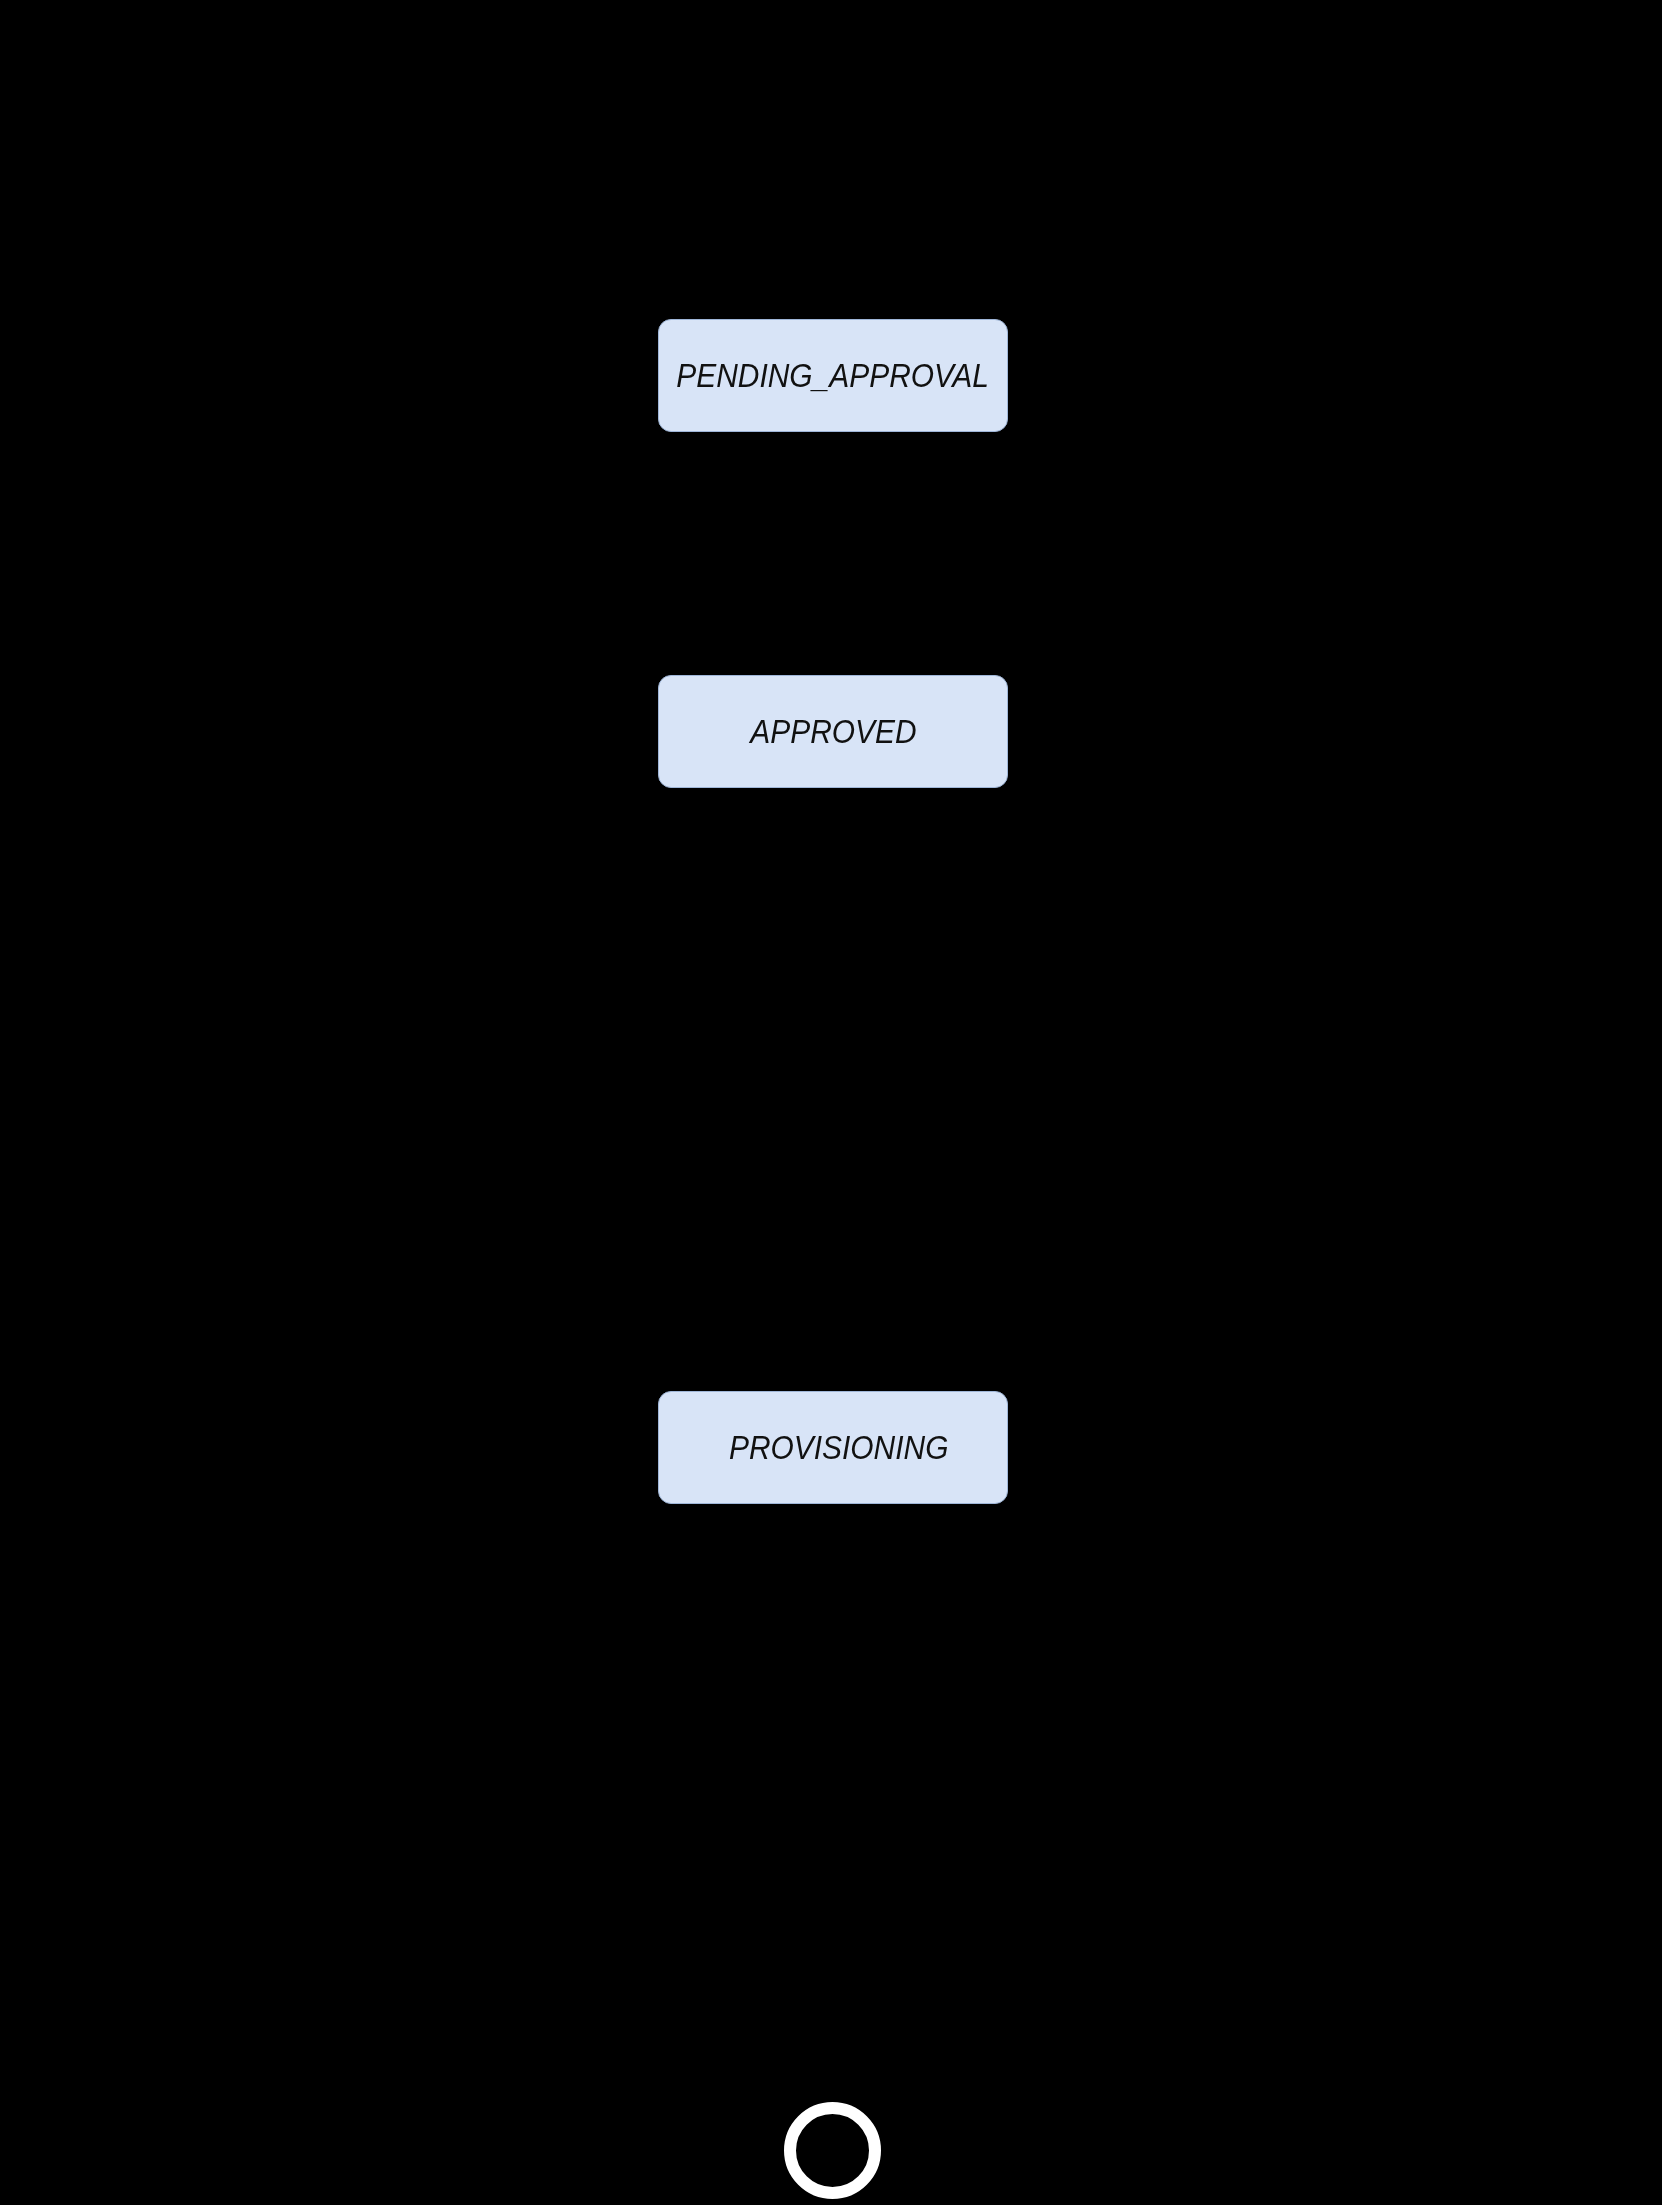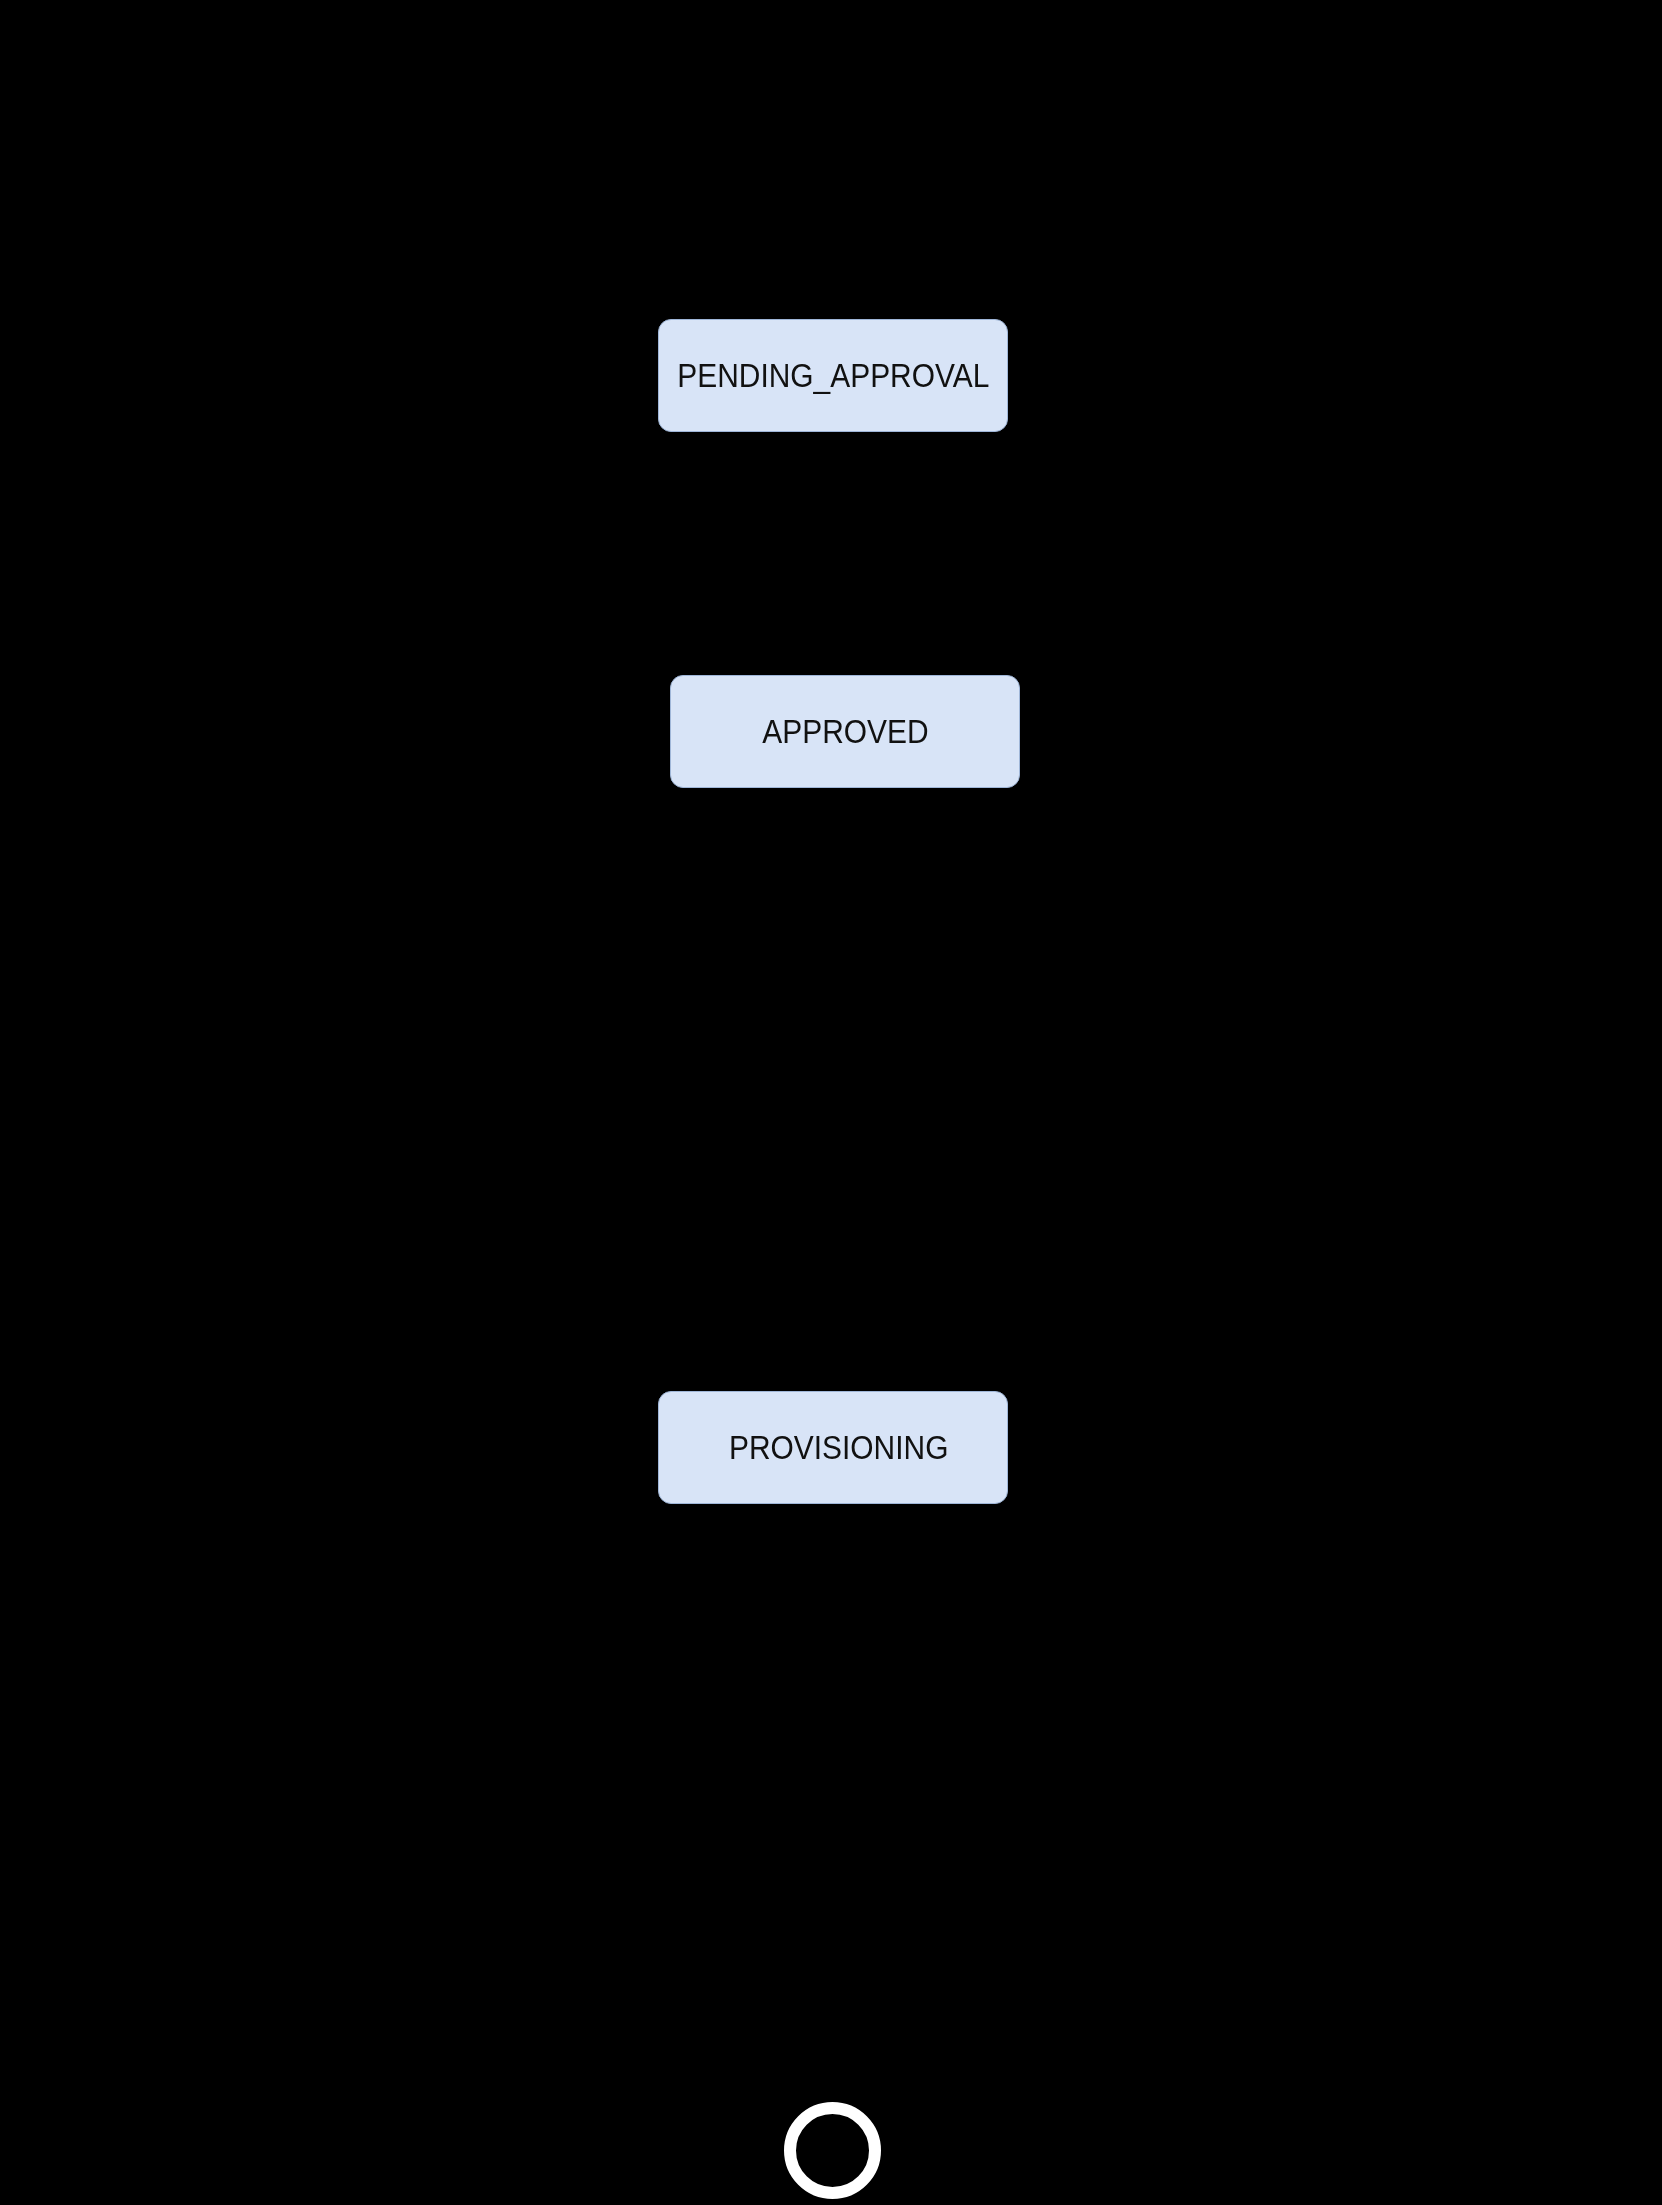--- a/index.html
+++ b/index.html
@@ -14,20 +14,21 @@
     padding:0;
     background:var(--bg);
   }
   .canvas{
     position:relative;
     width:1662px;
     height:2205px;
     background:var(--bg);
     overflow:hidden;
     font-family:"Liberation Sans", sans-serif;
+    font-style:italic;
   }
   .state-node{
     position:absolute;
     left:658px;
     width:350px;
     height:113px;
     box-sizing:border-box;
     background:var(--node-fill);
     border:1.2px solid var(--node-border);
     border-radius:13px;
@@ -38,21 +39,21 @@
   .state-node .label{
     font-size:34px;
     font-weight:400;
     color:var(--node-text);
     letter-spacing:0px;
     white-space:nowrap;
     transform:scaleX(0.88);
     transform-origin:center;
   }
   .n1{top:319px;}
-  .n2{top:675px;margin-left:12px;}
+  .n2{top:675px;}
   .n3{top:1035px;}
   .n4{top:1391px;padding-left:12px;}
   .n5{top:1748px;}
   .final-state{
     position:absolute;
     left:784px;
     top:2102px;
     width:97px;
     height:97px;
     box-sizing:border-box;

